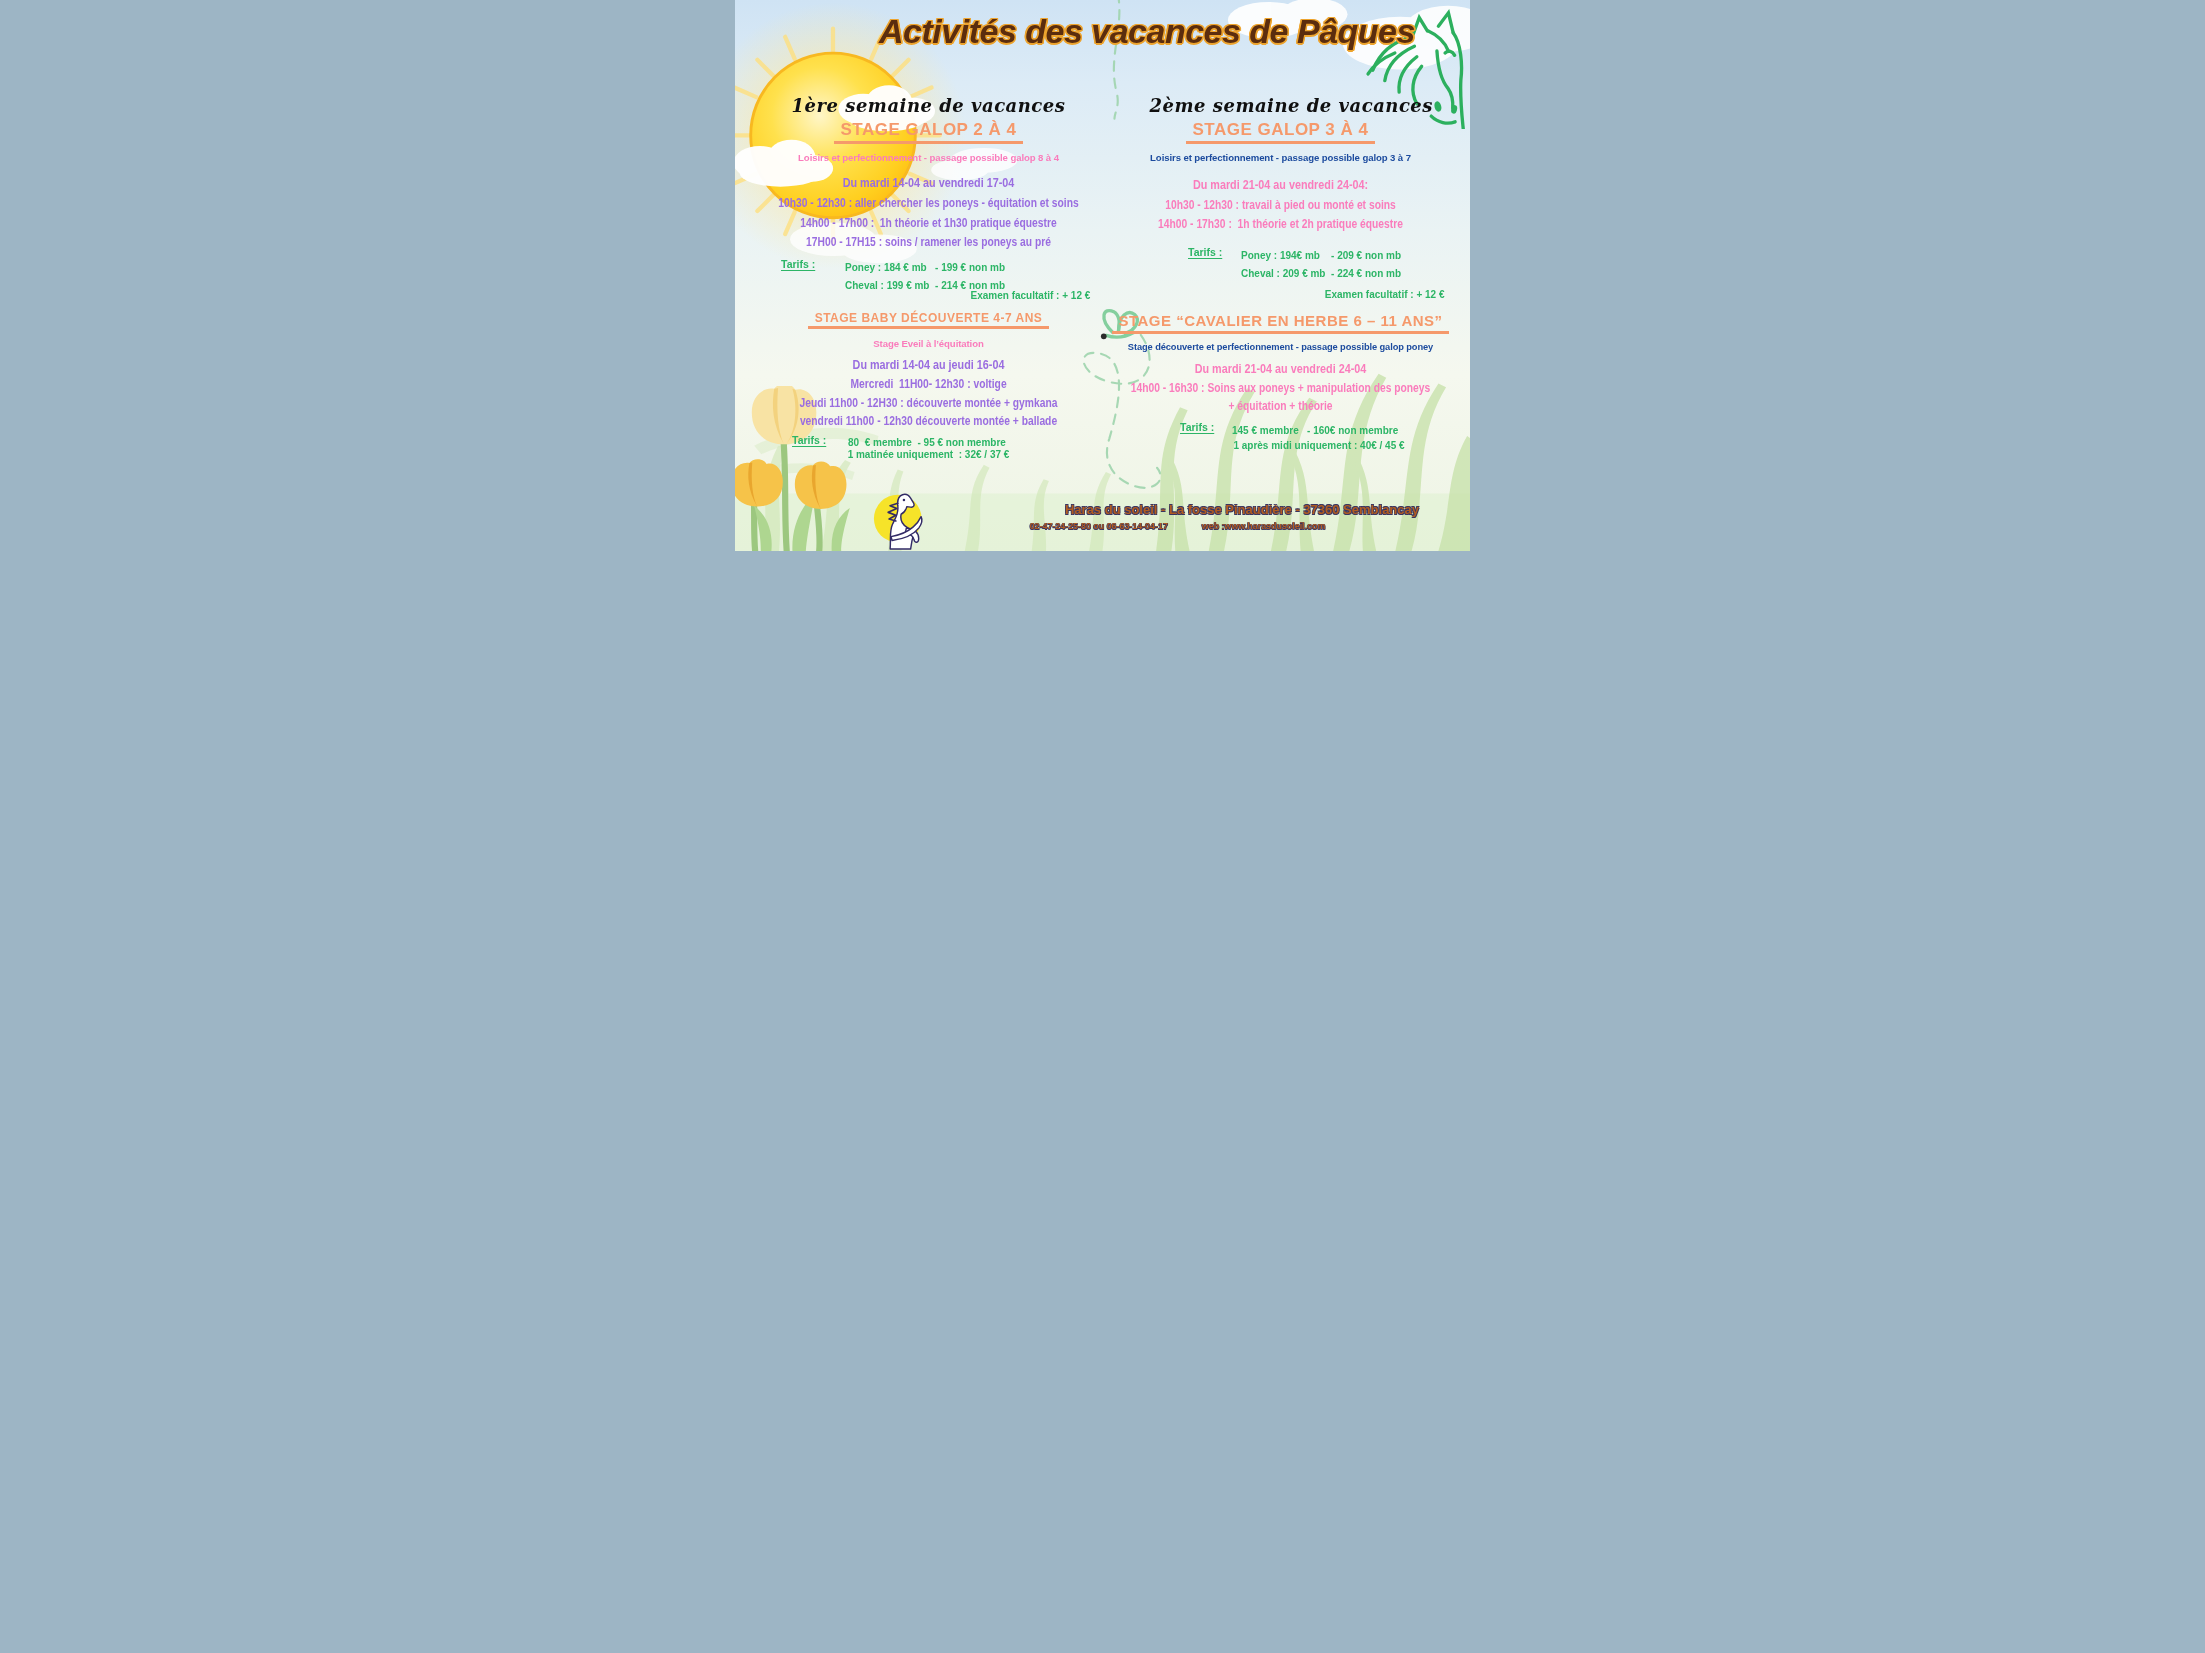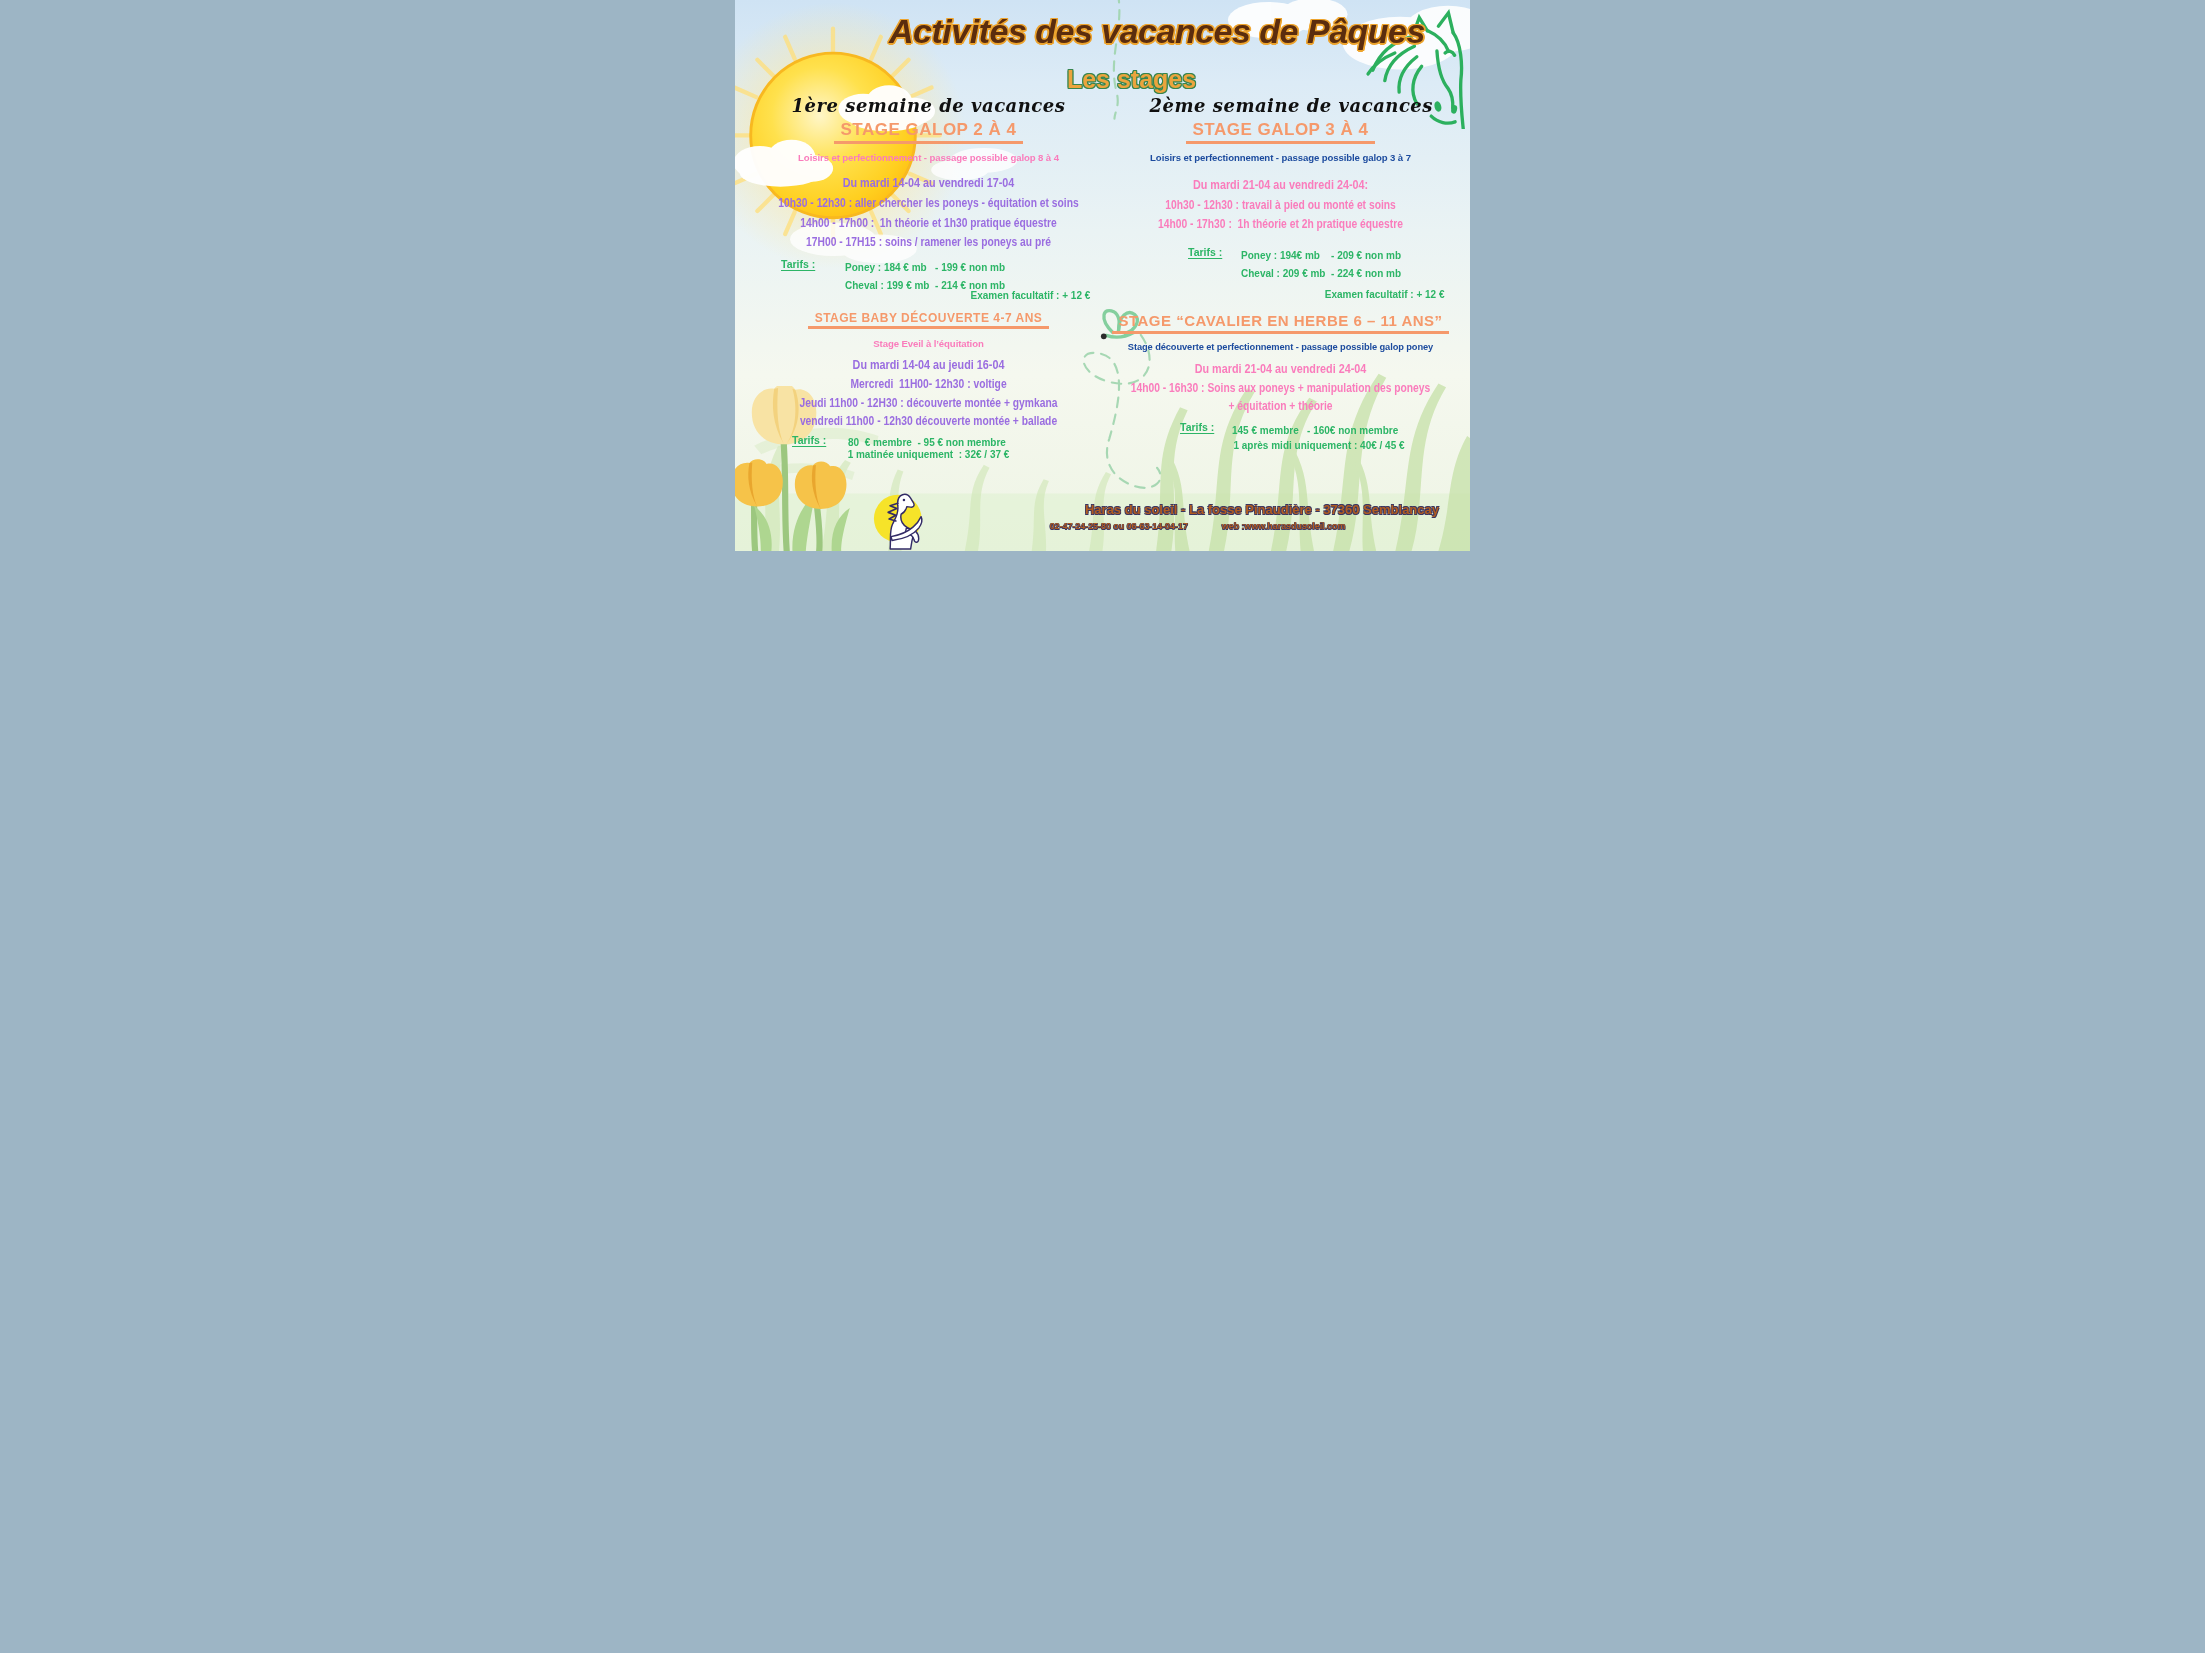--- a/index.html
+++ b/index.html
@@ -2,21 +2,21 @@
 <html style="font-size:7.7px"><head>
 <meta charset="utf-8">
 <style>
   html,body{margin:0;padding:0;background:#9db5c5;}
   .poster{
     position:relative;width:735px;height:551px;margin:0 auto;overflow:hidden;
     font-family:"Liberation Sans",sans-serif;
     background:linear-gradient(180deg,#cfe3f4 0%,#dcebf6 15%,#eaf3f4 42%,#f5f8ef 68%,#eef4e4 100%);
   }
   .decor{position:absolute;z-index:1;}
-  .txt{position:absolute;z-index:3;margin-left:20px;}
+  .txt{position:absolute;z-index:3;}
   
   .page-title{
     top:12.4px;left:0;right:0;padding-left:89px;text-align:center;
     font-size:34px;font-weight:bold;font-style:italic;letter-spacing:-0.5px;
     color:#5b2d0e;white-space:nowrap;
     text-shadow:-1.4px -1.4px 0 #eda42e,1.4px -1.4px 0 #eda42e,-1.4px 1.4px 0 #eda42e,1.4px 1.4px 0 #eda42e,
                  -1.4px 0 0 #eda42e,1.4px 0 0 #eda42e,0 -1.4px 0 #eda42e,0 1.9px 0 #eda42e;
   }
   .page-subtitle{
     top:65px;left:0;right:0;padding-left:38px;text-align:center;
@@ -221,21 +221,20 @@
   <g stroke="#322a66" stroke-linejoin="round" stroke-linecap="round">
     <path fill="#ffffff" stroke-width="3" d="M42,126 C44,104 40,90 47,74 C54,60 60,50 58,34 C57,24 60,15 68,12 C75,9.5 81,13 85,19 L91,29 C94,34 91,39 85,38 L77,37 C75,45 71,50 65,53 C63,64 67,74 77,80 C87,86 92,96 88,108 L85,126 Z"></path>
     <path fill="none" stroke-width="3.5" d="M58,30 L42,35 L56,41 L38,49 L54,55 L40,63 L54,67"></path>
     <path fill="#ffffff" stroke-width="3" d="M76,82 C92,84 102,92 102,104 C102,113 94,115 92,106 C91,100 86,95 74,92 Z"></path>
     <path fill="#ffffff" stroke-width="3" d="M44,100 C60,97 76,92 90,80 C97,74 103,67 107,58 C110,64 108,74 102,82 C90,97 70,105 46,108 Z"></path>
   </g>
   <circle cx="71" cy="23" r="2.6" fill="#322a66"></circle>
 </svg>
 
 <div class="txt page-title">Activités des vacances de Pâques</div>
-<div class="txt page-subtitle">Les stages</div>
 
 <div class="col col-left">
   <div class="row week" style="top:97px;">1ère semaine de vacances</div>
 
   <div class="row sec-heading" style="top:121px;">
     <span class="u">STAGE GALOP 2 À 4</span>
   </div>
   <div class="row tagline pink" style="top:153px;">Loisirs et perfectionnement  - passage possible galop 8 à 4</div>
   <div class="row dates purple cond" style="top:177px;">Du mardi 14-04 au vendredi 17-04</div>
   <div class="row sched purple cond" style="top:198px;">10h30 - 12h30 : aller chercher les poneys - équitation et soins</div>

